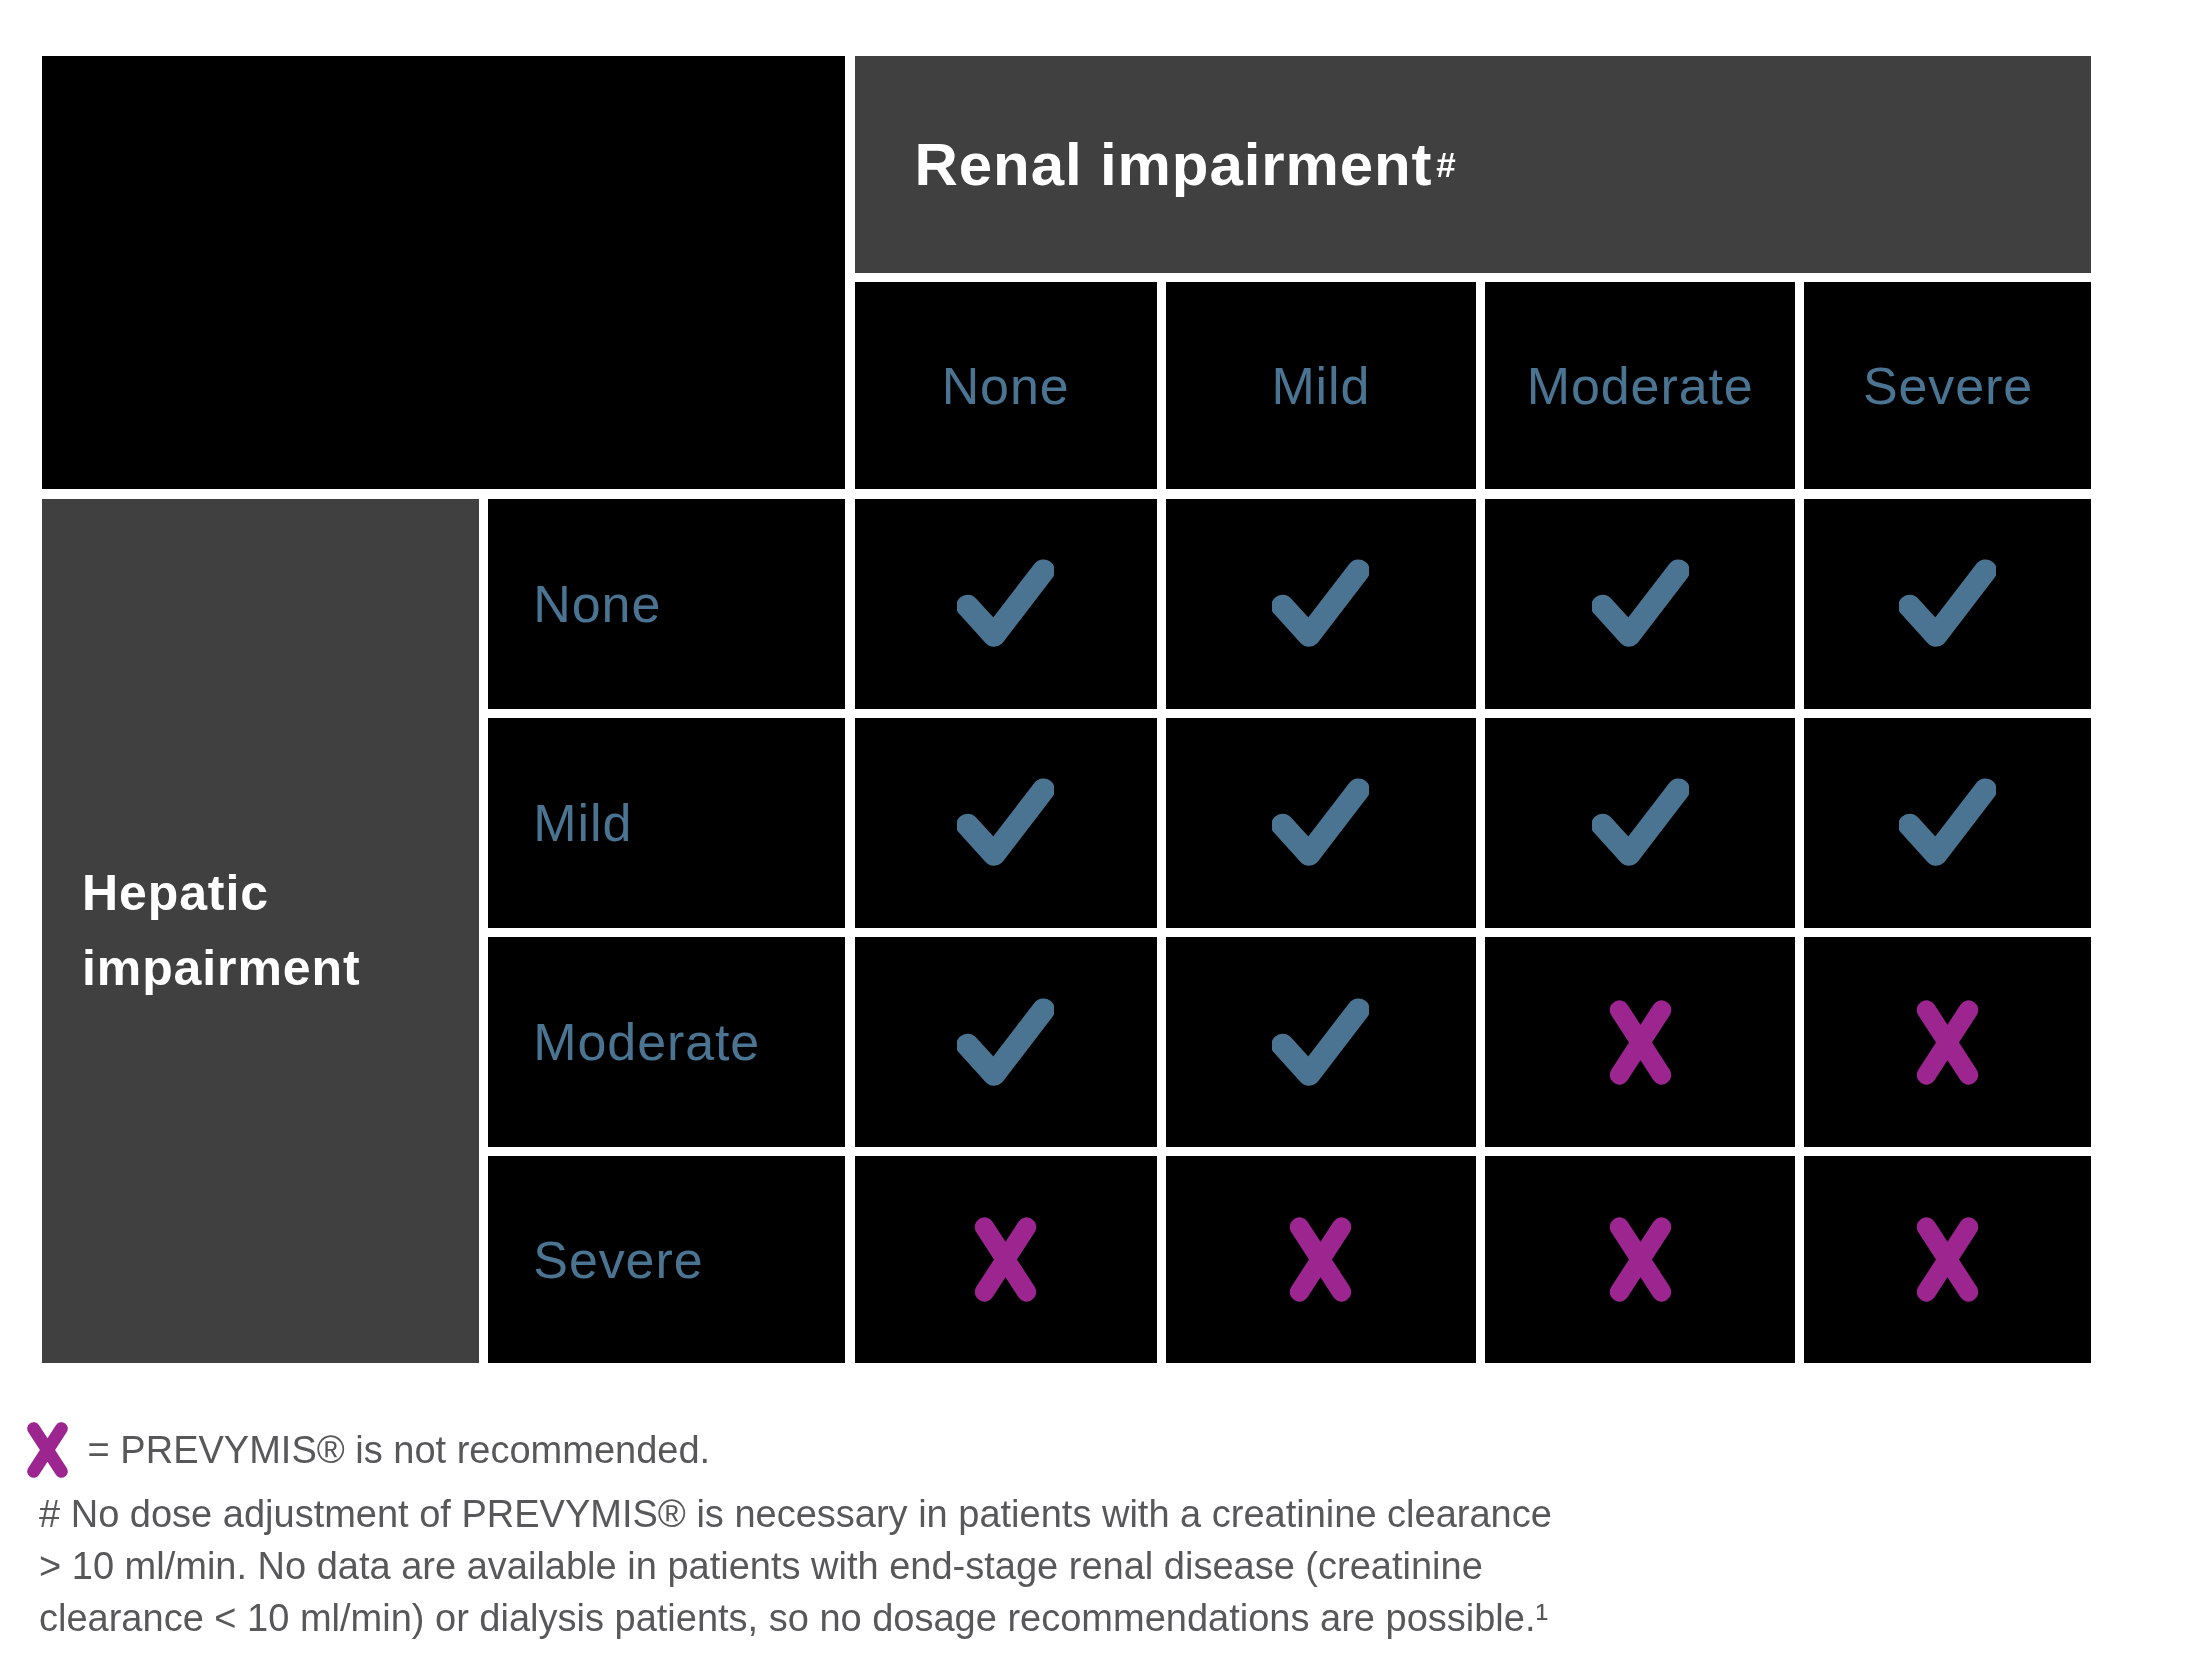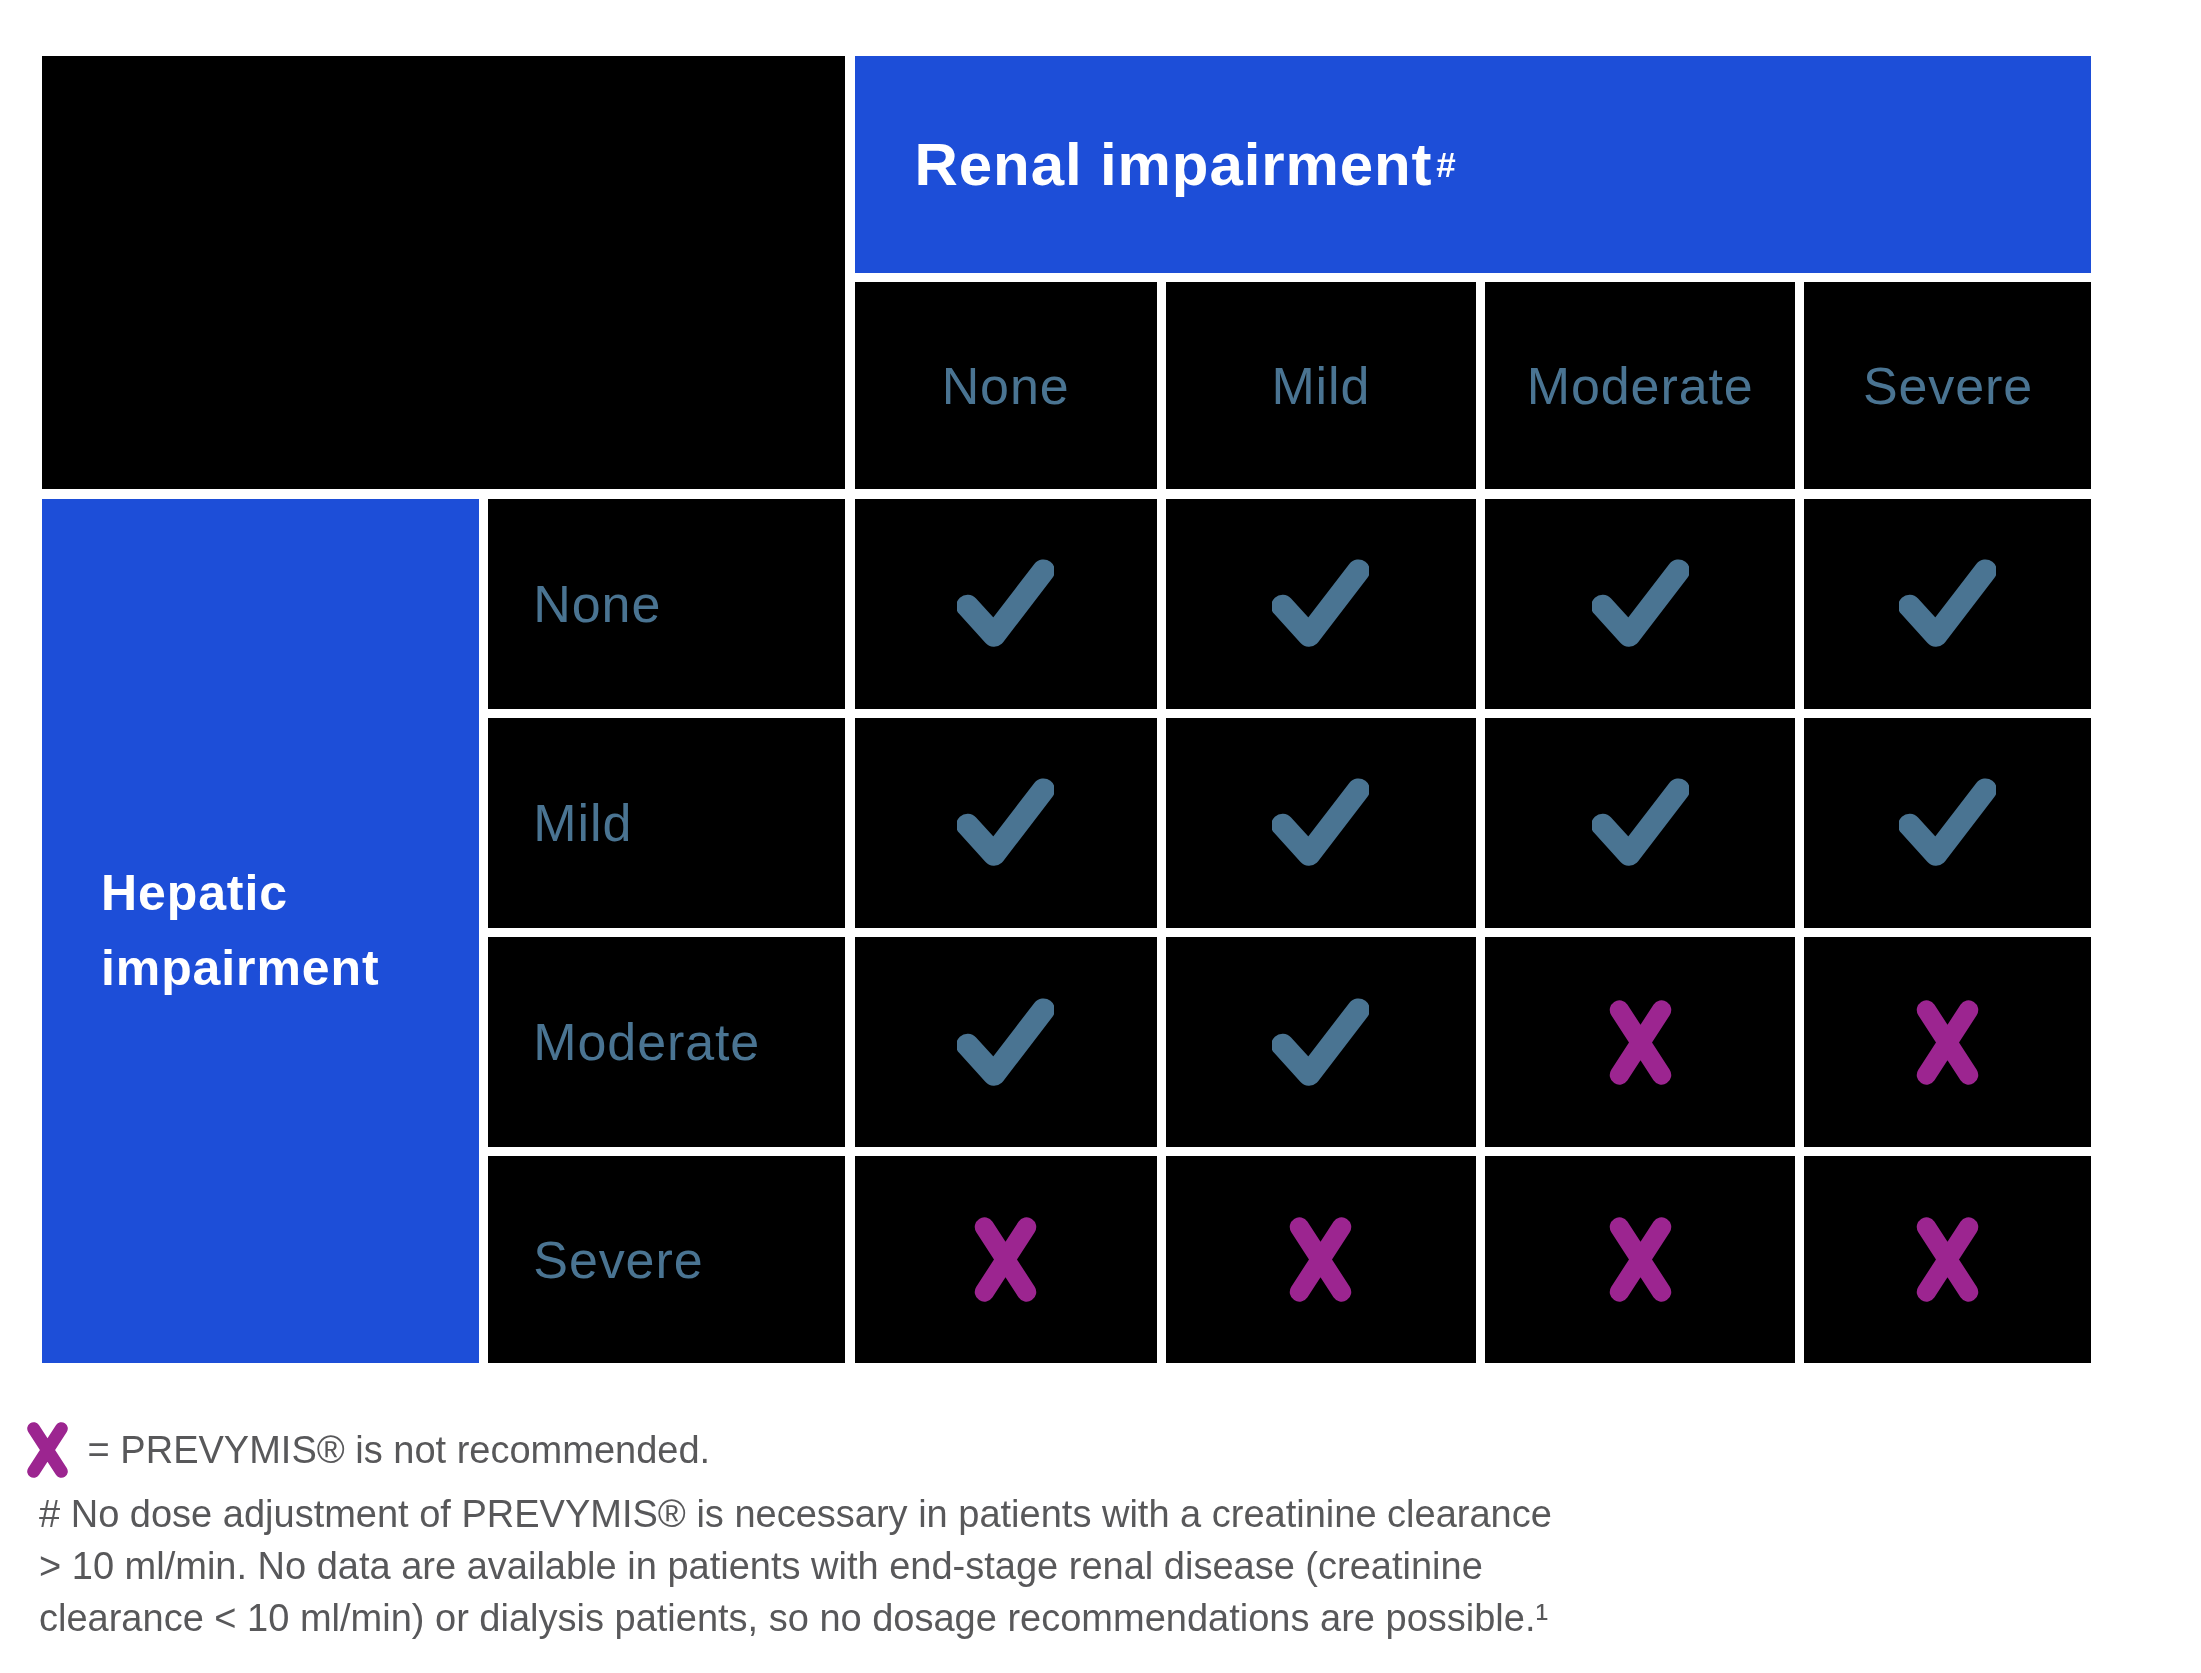--- a/index.html
+++ b/index.html
@@ -18,34 +18,34 @@
     left: 42px;
     top: 56px;
     width: 2051px;
     height: 1307px;
     display: grid;
     grid-template-columns: 437px 357px 302px 310px 310px 287px;
     grid-template-rows: 217px 207px 210px 210px 210px 207px;
     gap: 9.3px;
   }
   .cell { background: #000000; }
-  .cell.dark { background: #1d4ed8; }
+  .cell.dark { background: #404040; }
 
   .c-corner  { grid-area: 1 / 1 / 3 / 3; }
   .c-colaxis {
     grid-area: 1 / 3 / 2 / 7;
     display: flex; align-items: center;
     padding-left: 60px; box-sizing: border-box;
     color: #ffffff; font-size: 60px; font-weight: bold; letter-spacing: 0.9px;
   }
   .c-colaxis sup { font-size: 35px; line-height: 0; vertical-align: super; margin-left: 3.7px; }
   .c-rowaxis {
     grid-area: 3 / 1 / 7 / 2;
     display: flex; align-items: center;
-    padding-left: 59px; padding-right: 37px; box-sizing: border-box;
+    padding-left: 40px; padding-right: 37px; box-sizing: border-box;
     color: #ffffff; font-size: 50px; font-weight: bold; line-height: 75px; letter-spacing: 0.9px;
   }
   .colhead {
     display: flex; align-items: center; justify-content: center;
     color: #4A7492; font-size: 52px; letter-spacing: 0.9px;
   }
   .rowlabel {
     display: flex; align-items: center;
     padding-left: 45px; box-sizing: border-box;
     color: #4A7492; font-size: 52px; letter-spacing: 0.9px;

